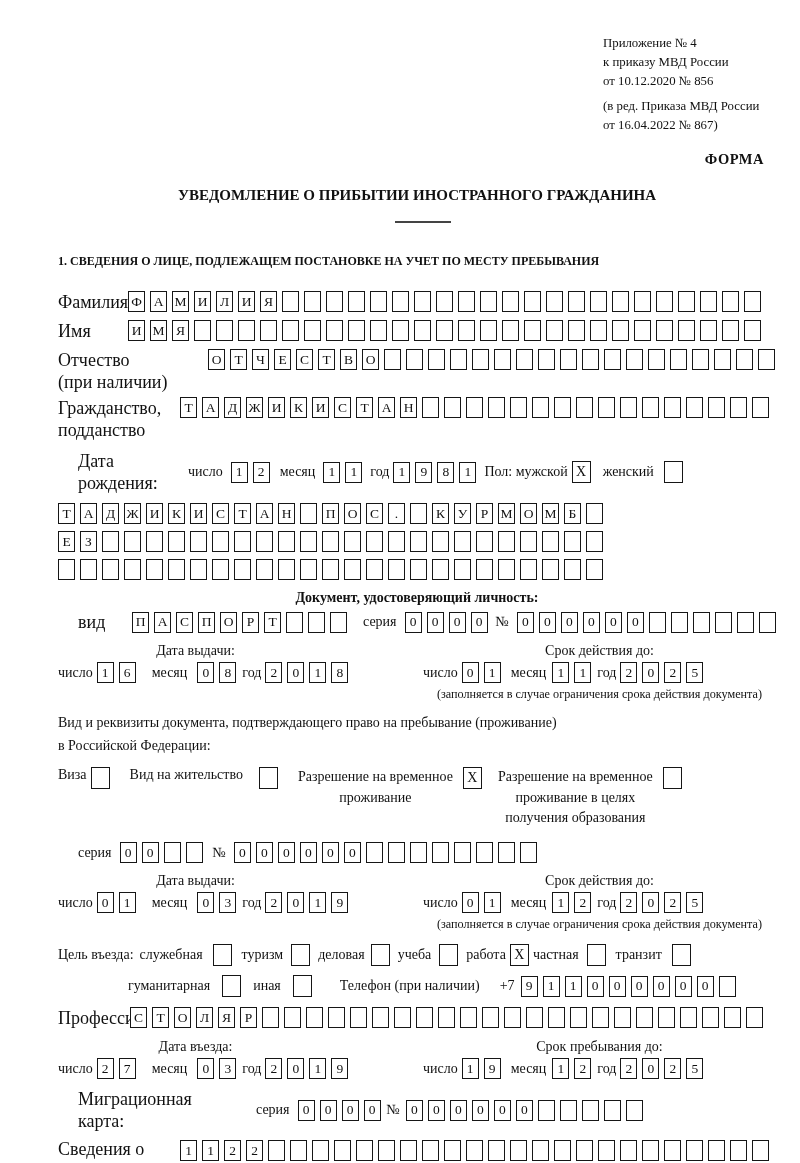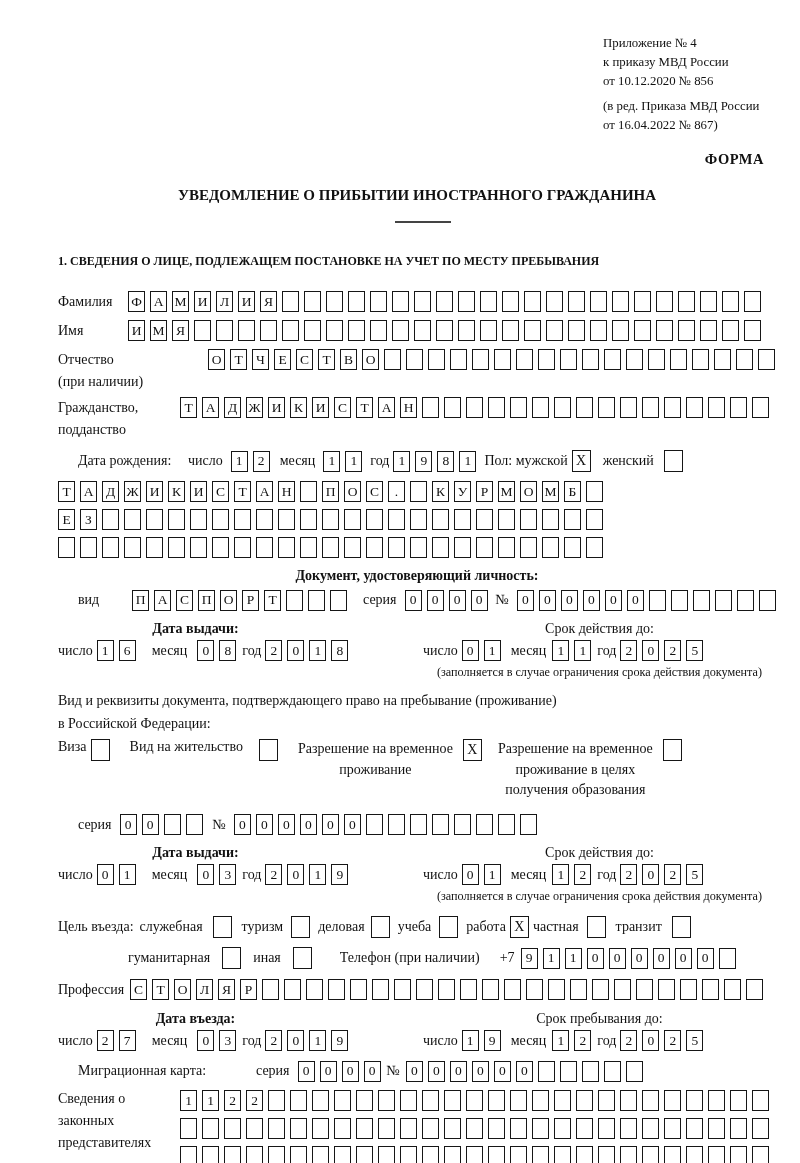--- a/index.html
+++ b/index.html
@@ -11,45 +11,45 @@
   .appendix .rev { margin-top:5px; }
   .forma { text-align:right; font-weight:bold; font-size:14.5px; margin-top:16px; padding-right:12px; letter-spacing:.5px; }
 
   .title { text-align:center; font-weight:bold; font-size:15px; line-height:1.55; margin-top:16px; }
   .blank-line { display:inline-block; width:56px; border-bottom:2.5px solid #444; margin-left:12px; }
 
   .sec-heading { font-weight:bold; font-size:12px; margin-top:24px; }
 
   .frow { display:flex; align-items:flex-start; margin-top:7px; }
   .ai-center { align-items:center;margin-left:20px; }
-  .lbl, .lblblock { flex-shrink:0; font-size:14px; line-height:22px; }
+  .lbl, .lblblock { flex-shrink:0; font-size:18px; line-height:22px; }
   .w70 { width:70px; } .w72 { width:72px; } .w122 { width:122px; } .w150 { width:150px; }
   .cells { display:flex; gap:5px; flex-wrap:nowrap; }
   .cellcol { display:flex; flex-direction:column; gap:7px; }
   .cell { width:17px; height:21px; border:1.7px solid #161616; display:flex; align-items:center; justify-content:center;
           font-size:13.5px; flex-shrink:0; background:#fff; }
   .cb { width:19px; height:22px; border:1.7px solid #161616; display:inline-flex; align-items:center; justify-content:center;
         font-size:14px; flex-shrink:0; background:#fff; }
   .dlbl { flex-shrink:0; white-space:nowrap; }
   .ml4{margin-left:4px;} .ml6{margin-left:6px;} .ml8{margin-left:8px;} .ml10{margin-left:10px;}
   .ml12{margin-left:12px;} .ml16{margin-left:16px;} .ml20{margin-left:20px;} .ml28{margin-left:28px;}
 
   .center-bold { text-align:center; font-weight:bold; margin-top:10px; font-size:14px; }
 
   .dategrp { display:flex; margin-top:10px; }
   .dg-left { width:365px; flex-shrink:0; }
   .dg-right { flex:1; }
   .dhead { text-align:center; margin-bottom:3px; }
-  .dg-left .dhead { margin-right:90px;font-weight:bold; }
+  .dg-left .dhead { margin-right:90px; }
   .dline { display:flex; align-items:center; }
   .dnote { font-size:12.2px; margin-top:4px; text-align:center; white-space:nowrap; }
 
   .plain { line-height:1.6; margin-top:10px; }
 
-  .visa-row { display:flex; align-items:flex-start; margin-top:4px; }
+  .visa-row { display:flex; align-items:flex-start; margin-top:10px; }
   .opt { display:flex; align-items:flex-start; }
   .opt .optlbl { text-align:center; line-height:1.45; }
   .purpose-row { display:flex; align-items:center; margin-top:12px; flex-wrap:nowrap; }
 </style>
 </head>
 <body>
 
 <div class="page">
 
   <div class="appendix">

